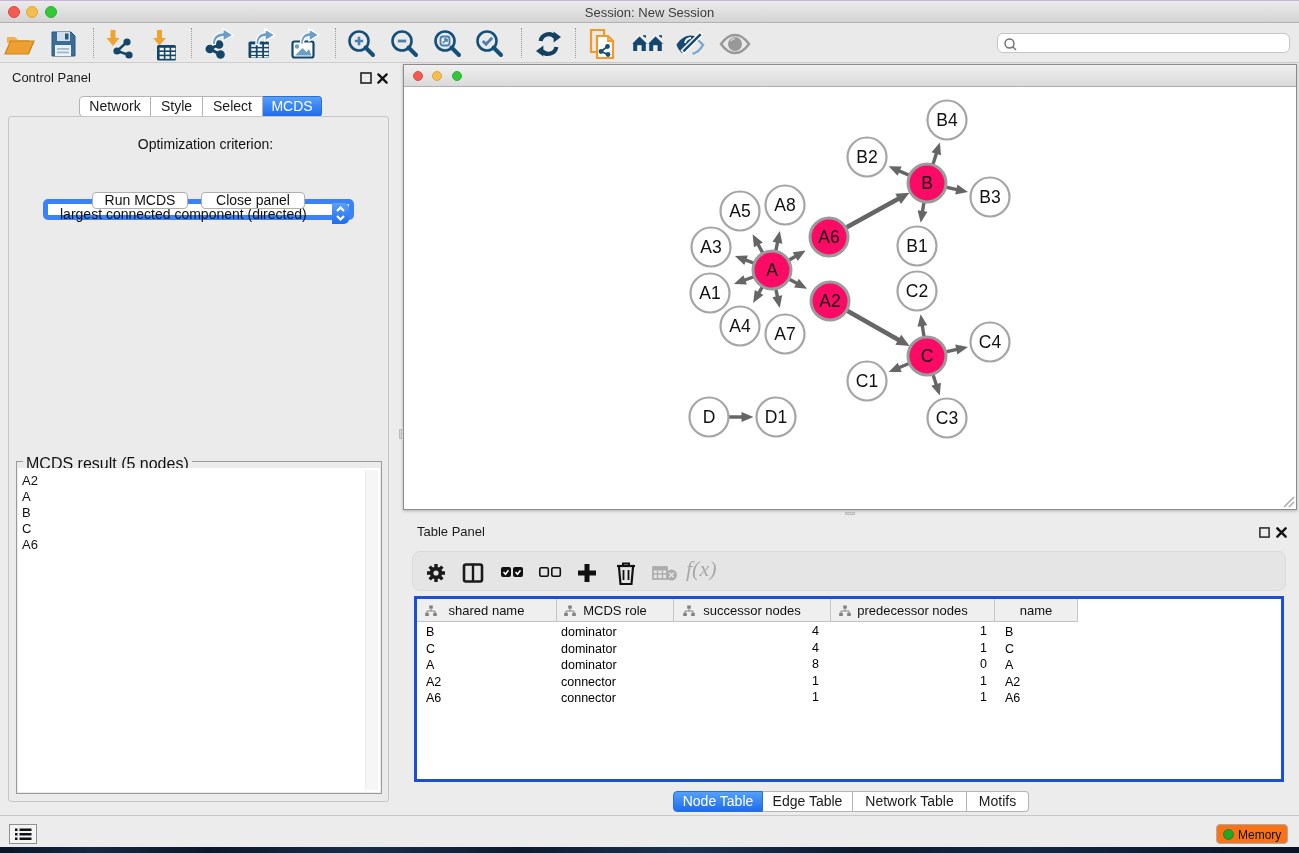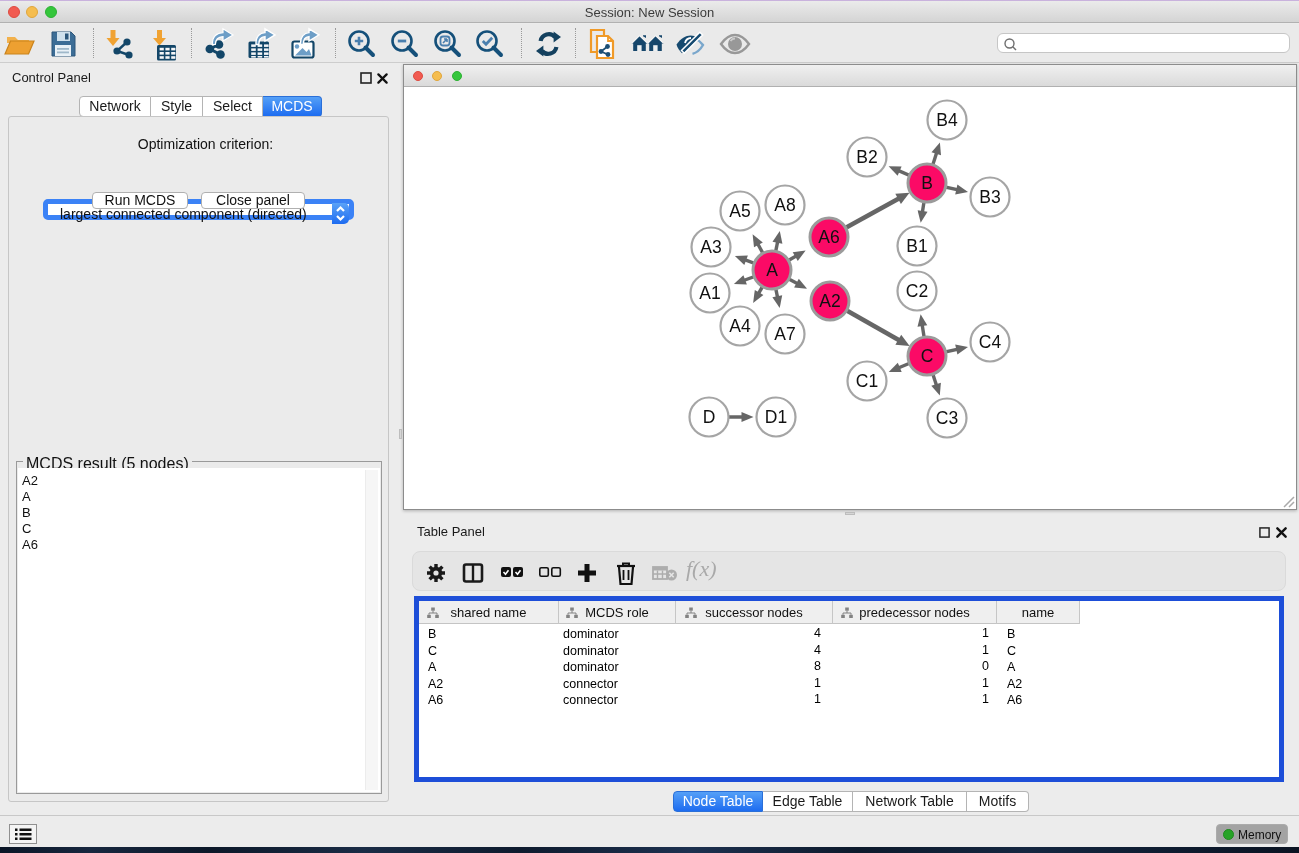--- a/index.html
+++ b/index.html
@@ -55,39 +55,39 @@
   background:linear-gradient(#f0f0f0,#dadada); border-bottom:1px solid #b0b0b0; }
 #nettitletext { position:absolute; left:0; right:0; top:3px; text-align:center;
   font-size:13px; color:#333; }
 .nlight { position:absolute; top:6px; width:10px; height:10px; border-radius:50%; }
 
 
 #tp-title { left:417px; top:524px; font-size:13px; color:#1a1a1a; }
 #tp-toolbar { left:412px; top:551px; width:874px; height:40px; background:#e5e5e5;
   border:1px solid #dadada; border-radius:8px; }
 #table { left:414px; top:596px; width:870px; height:186px; background:#fff;
-  border:5px solid #1d4ed8; }
+  border:3px solid #1d4ed8; }
 #thead { position:absolute; left:0; top:0; width:660px; height:23px; background:#efefef;
   border-bottom:1px solid #c4c4c4; }
 .thcell { position:absolute; top:0; height:23px; border-right:1px solid #c6c6c6;
   font-size:13px; color:#111; text-align:center; line-height:23px; }
 .trow { position:absolute; font-size:12.5px; color:#000; line-height:16.6px; }
 .btab { position:absolute; top:791px; height:21px; background:#fff;
   border:1px solid #b4b4b4; font-size:14px; color:#1a1a1a; text-align:center;
   line-height:19px; }
 
 
 #statusbar { left:0; top:815px; width:1299px; height:32px; background:#ececec;
   border-top:1px solid #c8c8c8; }
 #wallpaper { left:0; top:847px; width:1299px; height:6px;
   background:linear-gradient(90deg,#0a1526 0%,#17273f 7%,#0c1829 16%,#1a2c46 28%,#0e1b2e 40%,#1d3150 53%,#0d1a2c 66%,#152741 79%,#0e1c30 90%,#0a1322 100%); }
 #listbtn { position:absolute; left:9px; top:8px; width:28px; height:20px;
   background:#f4f4f4; border:1px solid #909090; }
 #membtn { position:absolute; left:1216px; top:8px; width:72px; height:20px;
-  background:#a3a3a3; border:1px solid #ababab; border-radius:4px; font-size:12px;
+  background:#f97316; border:1px solid #ababab; border-radius:4px; font-size:12px;
   color:#111;padding-left:47px; }
 </style>
 </head>
 <body>
 
 <div class="abs" id="titlebar">
   <div class="light" style="left:8px;  background:#f15b51; border:1px solid #dd4b41;"></div>
   <div class="light" style="left:26px; background:#f5bd4f; border:1px solid #e0a63c;"></div>
   <div class="light" style="left:45px; background:#35c63c; border:1px solid #2cb133;"></div>
   <div id="titletext">Session: New Session</div>

